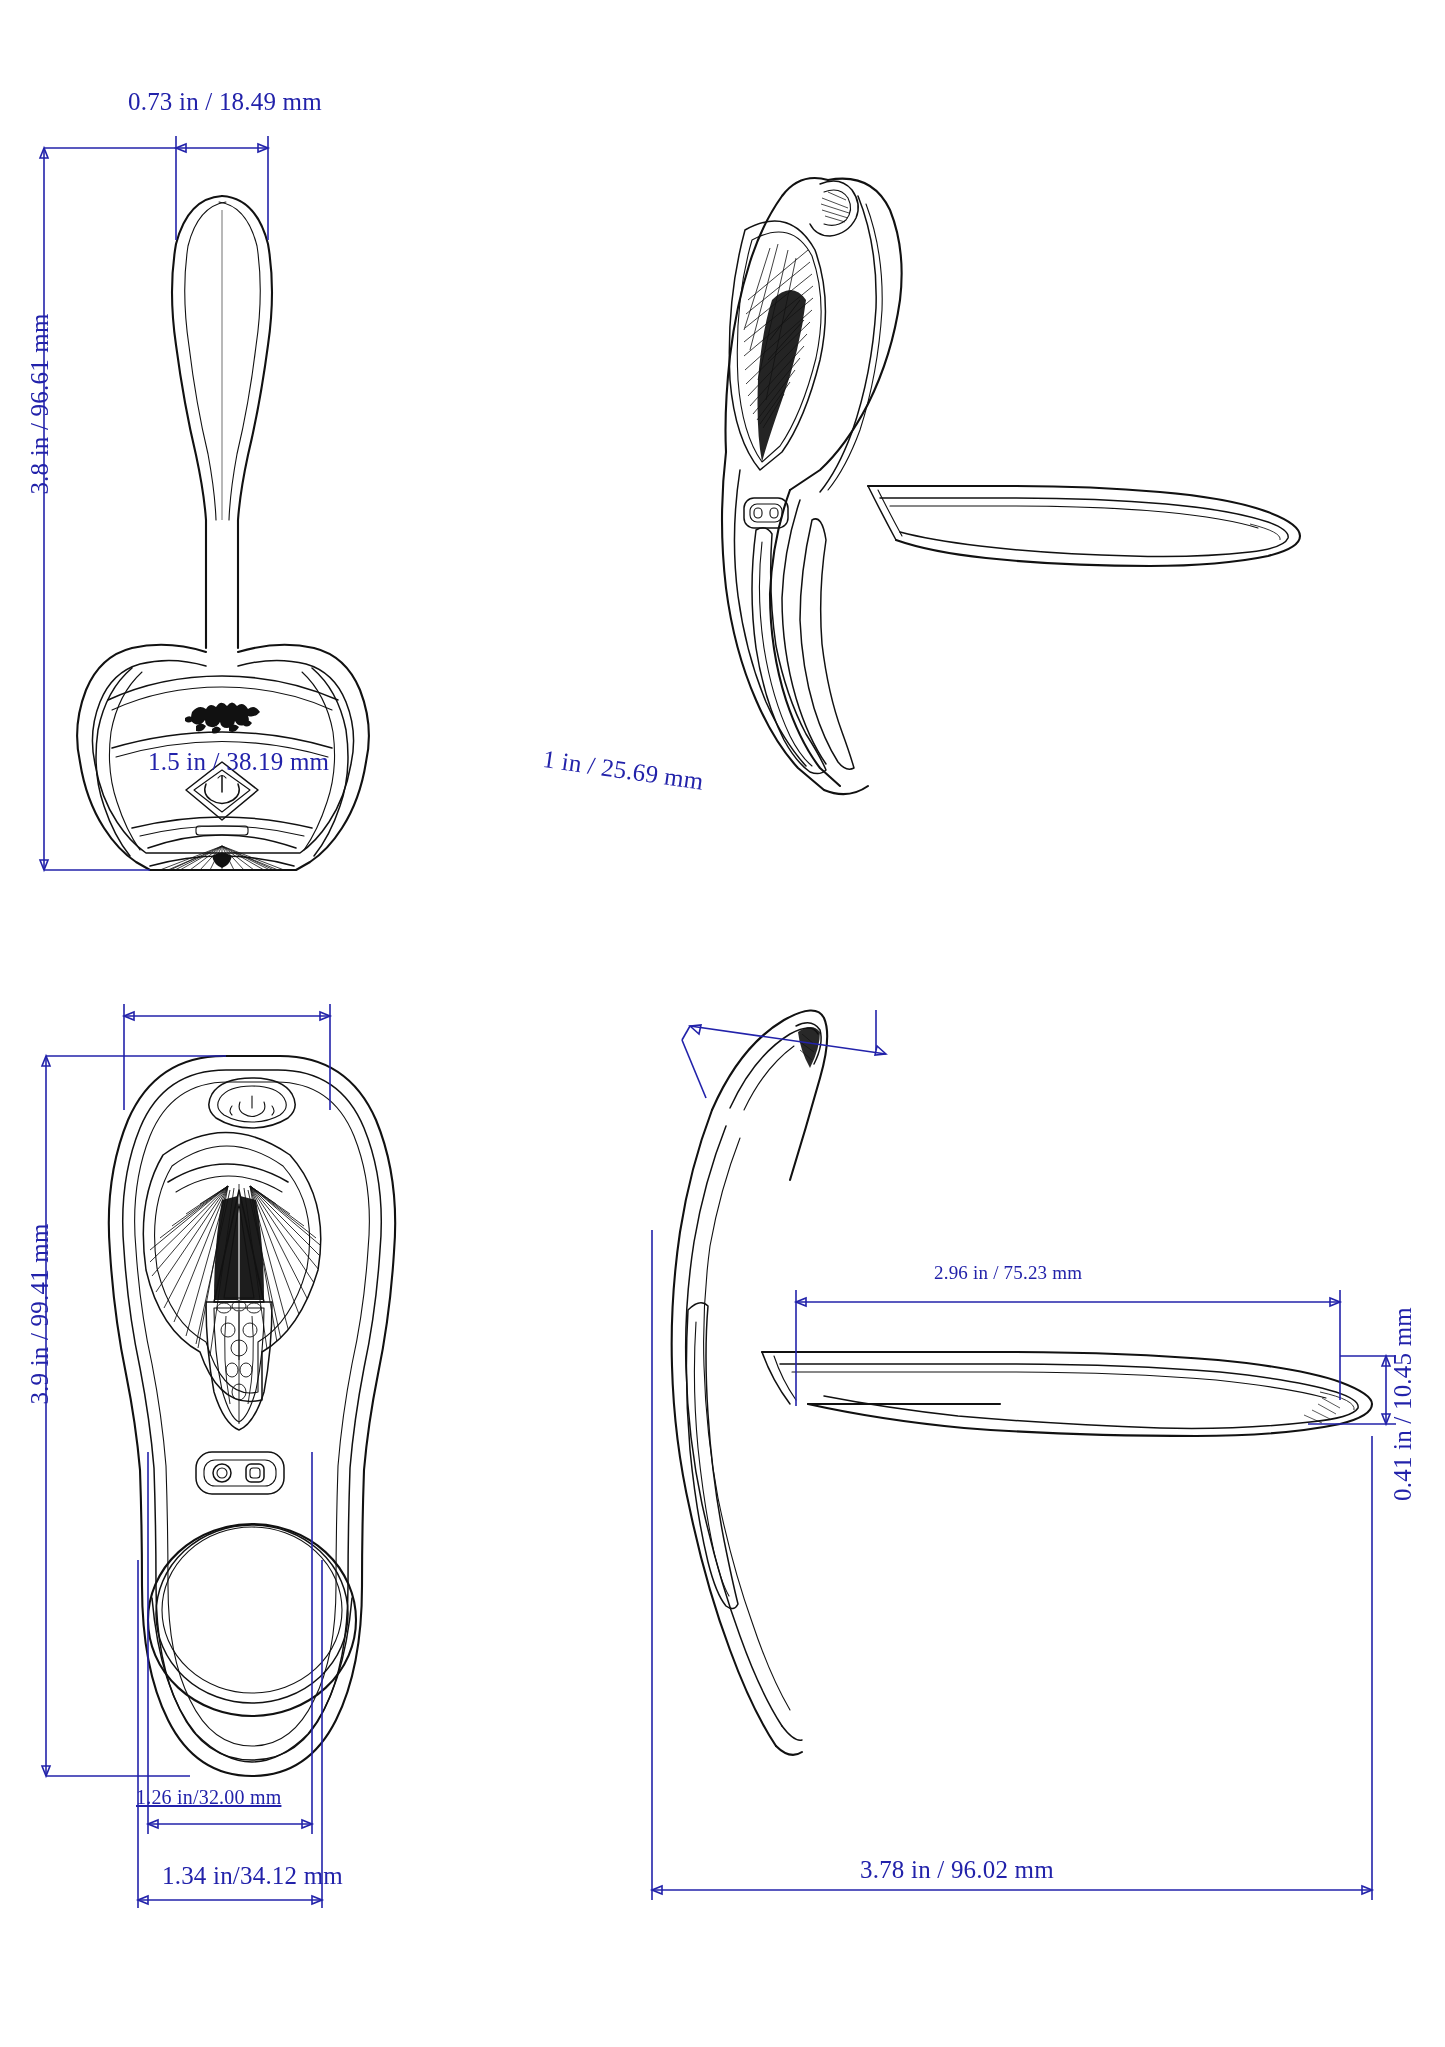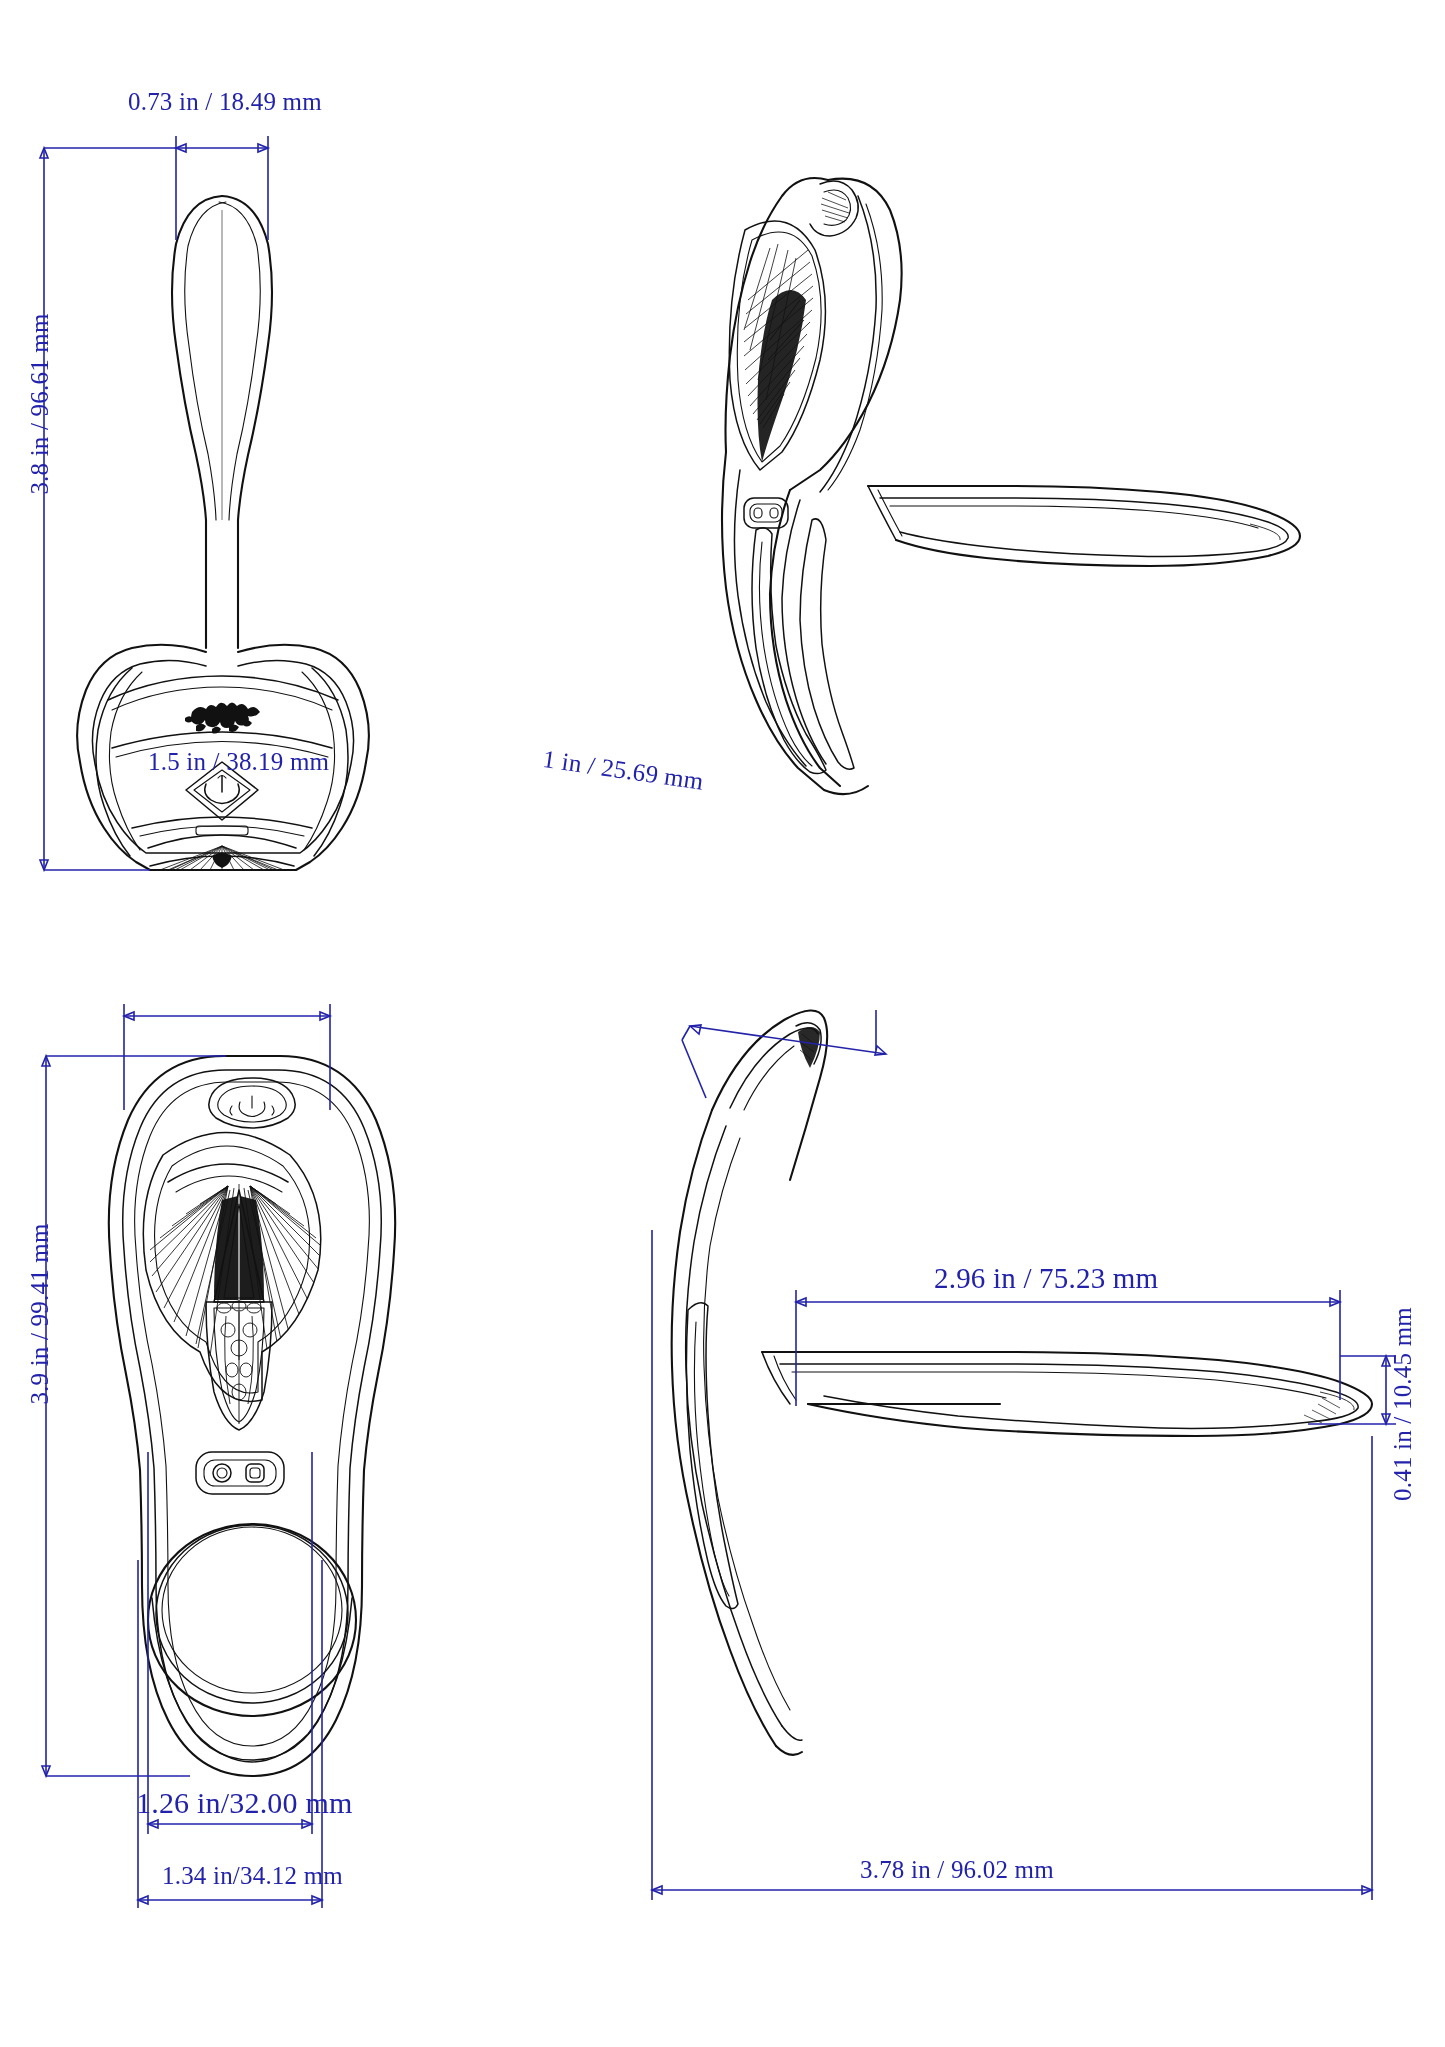--- a/index.html
+++ b/index.html
@@ -478,25 +478,25 @@
 </svg>
 
 <div class="dimtext" style="left:128px;top:88px;font-size:25px;">0.73 in / 18.49 mm</div>
 
 <div class="dimtext" style="left:-70px;top:390px;font-size:25px;transform:rotate(-90deg);transform-origin:center;width:220px;text-align:center;">3.8 in / 96.61 mm</div>
 
 <div class="dimtext" style="left:136px;top:748px;font-size:25px;margin-left:12px;">1.5 in / 38.19 mm</div>
 
 <div class="dimtext" style="left:-70px;top:1300px;font-size:25px;transform:rotate(-90deg);transform-origin:center;width:220px;text-align:center;">3.9 in / 99.41 mm</div>
 
-<div class="dimtext" style="left:136px;top:1786px;font-size:30px;">1.26 in/32.00 mm</div>
+<div class="dimtext" style="left:136px;top:1786px;font-size:20px;text-decoration:underline;">1.26 in/32.00 mm</div>
 
 <div class="dimtext" style="left:134px;top:1862px;font-size:25px;margin-left:28px;">1.34 in/34.12 mm</div>
 
 <div class="dimtext" style="left:545px;top:745px;font-size:25px;transform:rotate(8.2deg);transform-origin:left top;">1 in / 25.69 mm</div>
 
-<div class="dimtext" style="left:934px;top:1262px;font-size:29px;">2.96 in / 75.23 mm</div>
+<div class="dimtext" style="left:934px;top:1262px;font-size:19px;">2.96 in / 75.23 mm</div>
 
 <div class="dimtext" style="left:1283px;top:1390px;font-size:25px;transform:rotate(-90deg);transform-origin:center;width:240px;text-align:center;">0.41 in / 10.45 mm</div>
 
 <div class="dimtext" style="left:860px;top:1856px;font-size:25px;">3.78 in / 96.02 mm</div>
 
 </div>
 
 </body></html>

